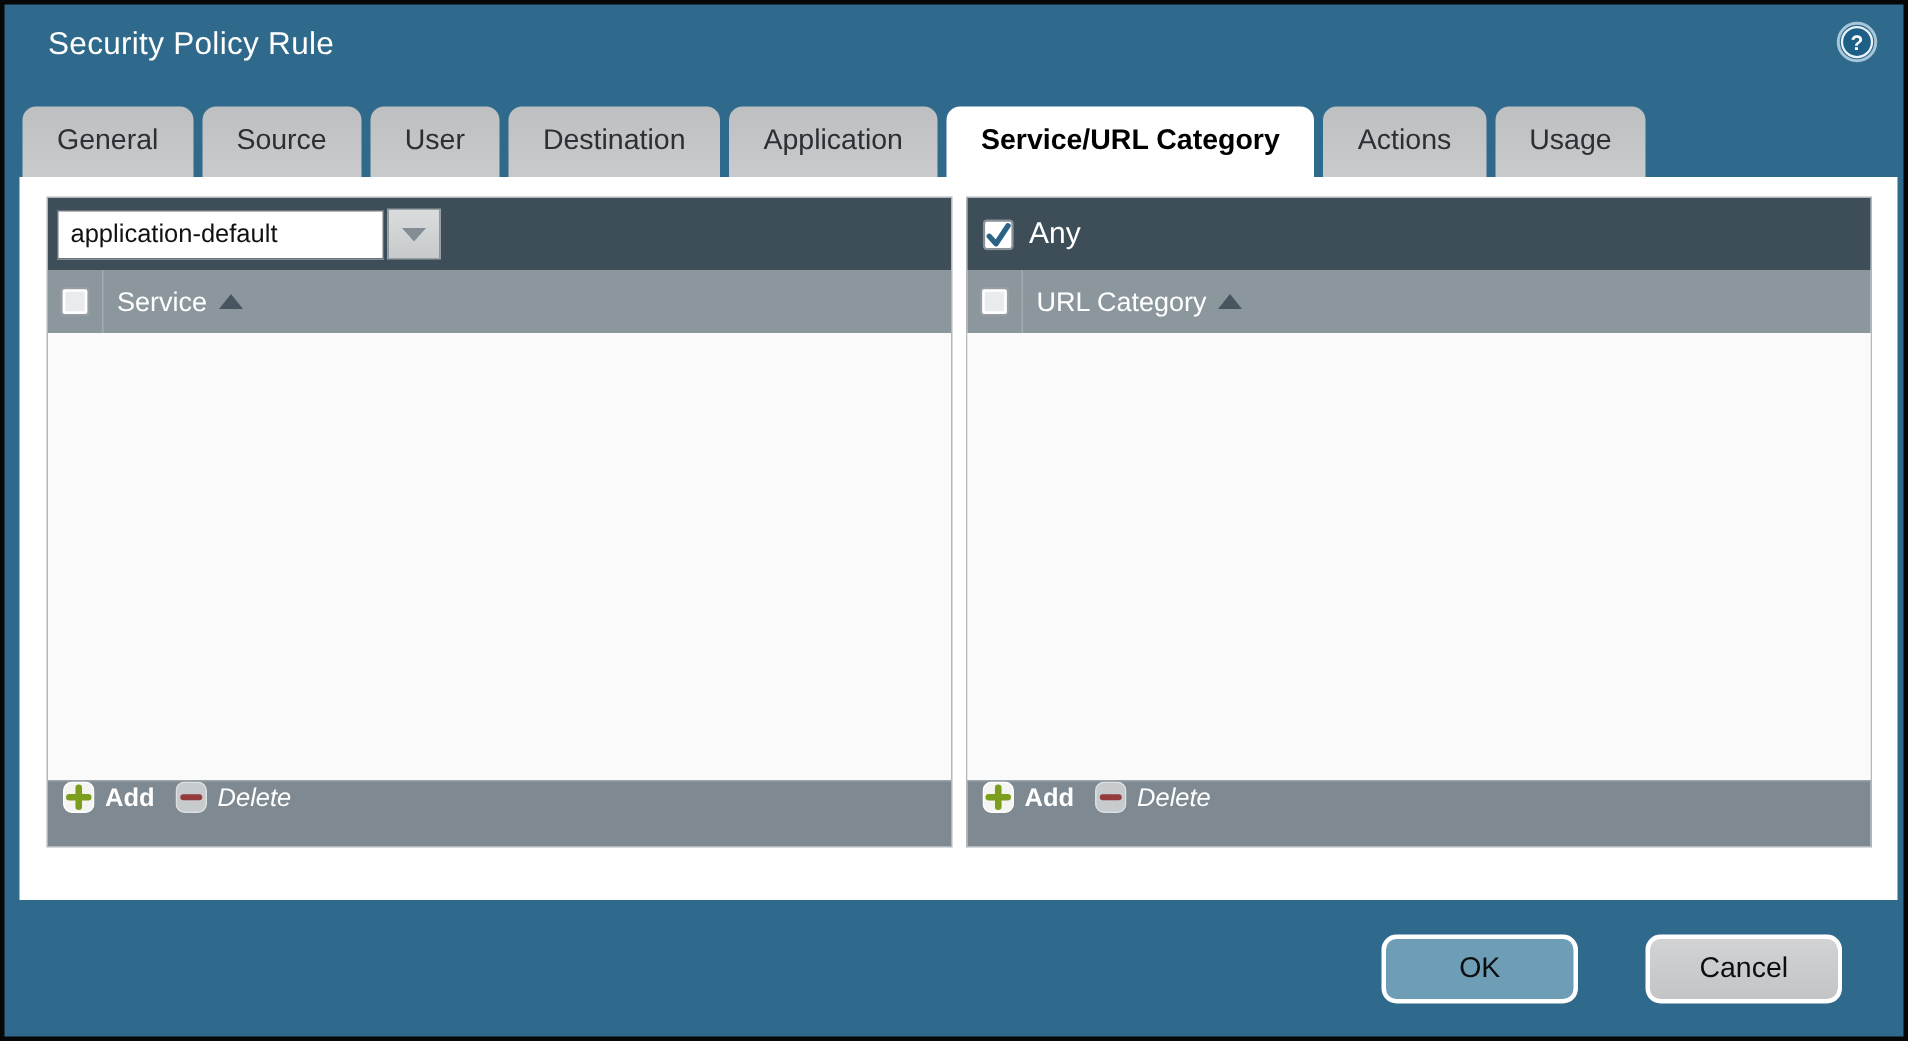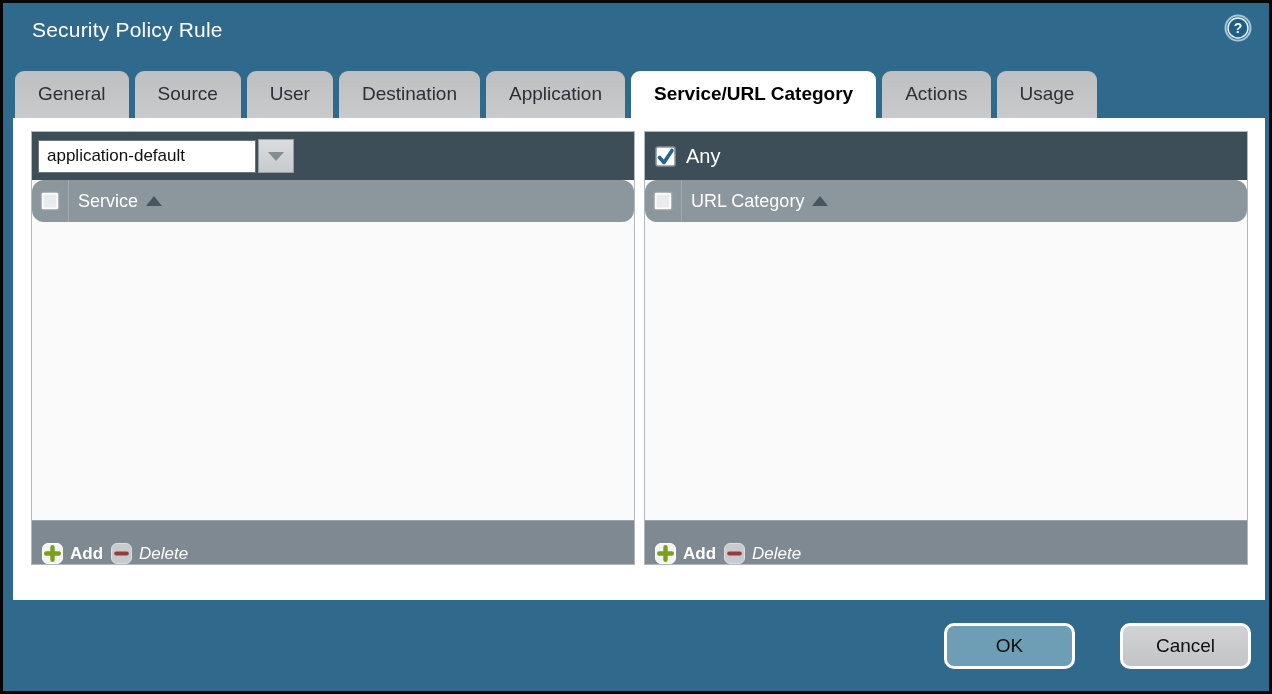--- a/index.html
+++ b/index.html
@@ -110,21 +110,20 @@
     padding-left: 10px;
     gap: 10px;
   }
   .any-label { color: #ffffff; font-size: 20px; }
   .panel-header {
     height: 42px;
     background: #8c969d;
     display: flex;
     align-items: center;
     flex: none;
-    border-radius: 12px;
   }
   .chk-cell {
     width: 37px;
     display: flex;
     align-items: center;
     justify-content: center;
     align-self: stretch;
     border-right: 1px solid #a3abb1;
   }
   .col-label {
@@ -145,40 +144,40 @@
   }
   .panel-body {
     flex: 1;
     background: #fafafa;
   }
   .panel-footer {
     height: 44px;
     background: #7e8991;
     border-top: 1px solid #9aa3aa;
     display: flex;
-    align-items: flex-end;
+    align-items: flex-start;
     padding-left: 10px;
-    gap: 8px;
+    gap: 14px;
     flex: none;
   }
   .ftr-btn {
     display: flex;
     align-items: center;
     gap: 7px;
     cursor: pointer;
     font-size: 17px;
     font-weight: bold;
   }
   .ftr-btn.add span.lbl { color: #ffffff; }
   .ftr-btn.delete { cursor: default; }
   .ftr-btn.delete span.lbl { color: #ffffff; font-weight: normal; font-style: italic; }
   
   .bottom-btns {
     position: absolute;
-    right: 18px; bottom: 22px;
+    right: 41px; bottom: 22px;
     display: flex;
     gap: 13px;
     padding-left: 12px;
   }
   .btn {
     min-width: 131px; height: 46px;
     border: 3px solid #ffffff;
     border-radius: 10px;
     font-family: "Liberation Sans", sans-serif;
     font-size: 19px;

